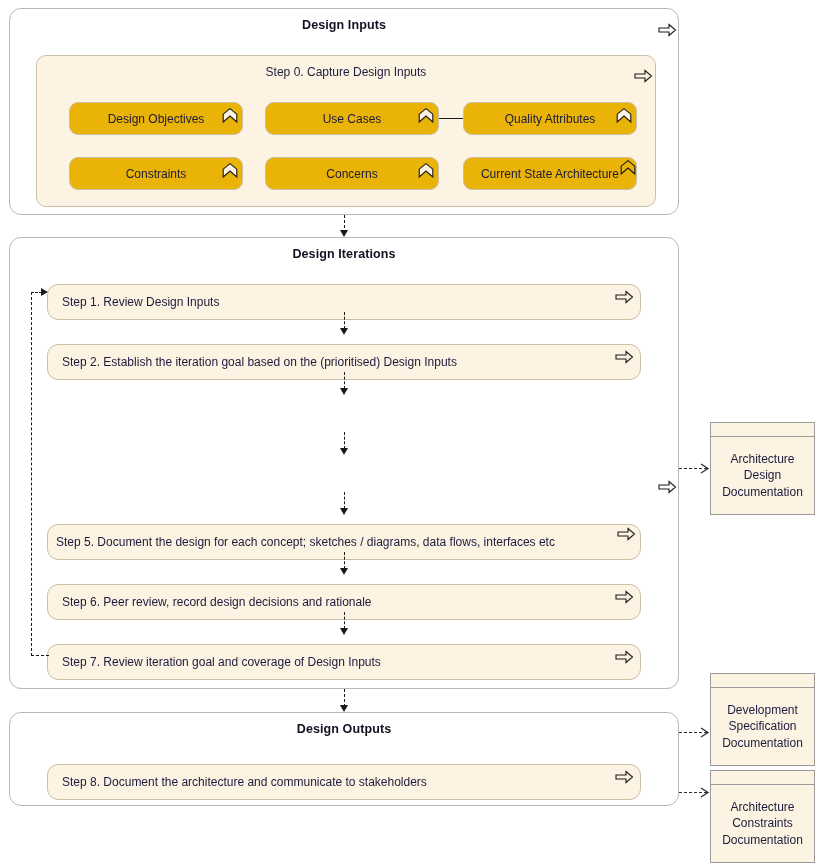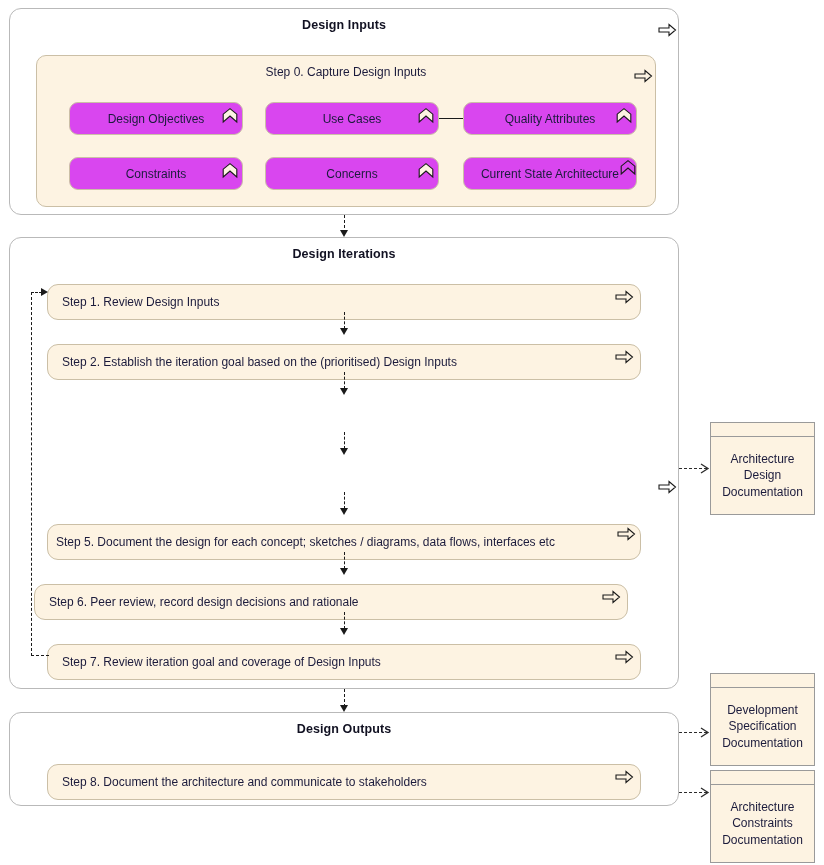--- a/index.html
+++ b/index.html
@@ -68,21 +68,21 @@
     position: absolute;
     left: 0; right: 0;
     top: 9px;
     text-align: center;
     font-size: 12px;
     color: #1b1b3c;
   }
 
   
   .mot {
-    background: #d946ef;
+    background: #eab308;
     border: 1px solid #cbbfa6;
     border-radius: 9px;
   }
   .mot .mot-label {
     position: absolute;
     left: 6px; right: 6px;
     top: 50%;
     transform: translateY(-50%);
     text-align: center;
     font-size: 12px;
@@ -289,21 +289,21 @@
     <span class="icon" style="left:569px; top:2px;">
       <svg width="19" height="14" viewBox="0 0 19 14">
         <path d="M1 5 L11 5 L11 1.5 L17.5 7 L11 12.5 L11 9 L1 9 Z" fill="#fdf3e2" stroke="#1a1a1a" stroke-width="1.1" stroke-linejoin="miter"></path>
       </svg>
     </span>
   </div>
 
   <div class="vline-dashed conn" style="left:344px; top:552px; height:17px;"></div>
   <div class="arrow-down conn" style="left:340px; top:568px;"></div>
 
-  <div class="node proc" style="left:34px; top:576px; width:594px; height:36px;">
+  <div class="node proc" style="left:47px; top:576px; width:594px; height:36px;">
     <div class="proc-label">Step 6. Peer review, record design decisions and rationale</div>
     <span class="icon" style="left:567px; top:5px;">
       <svg width="19" height="14" viewBox="0 0 19 14">
         <path d="M1 5 L11 5 L11 1.5 L17.5 7 L11 12.5 L11 9 L1 9 Z" fill="#fdf3e2" stroke="#1a1a1a" stroke-width="1.1" stroke-linejoin="miter"></path>
       </svg>
     </span>
   </div>
 
   <div class="vline-dashed conn" style="left:344px; top:612px; height:17px;"></div>
   <div class="arrow-down conn" style="left:340px; top:628px;"></div>

